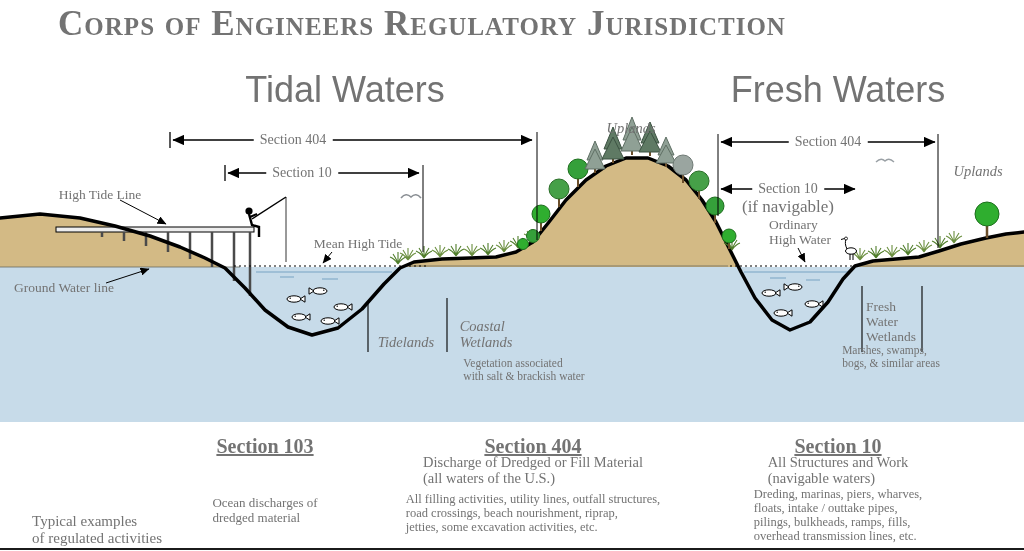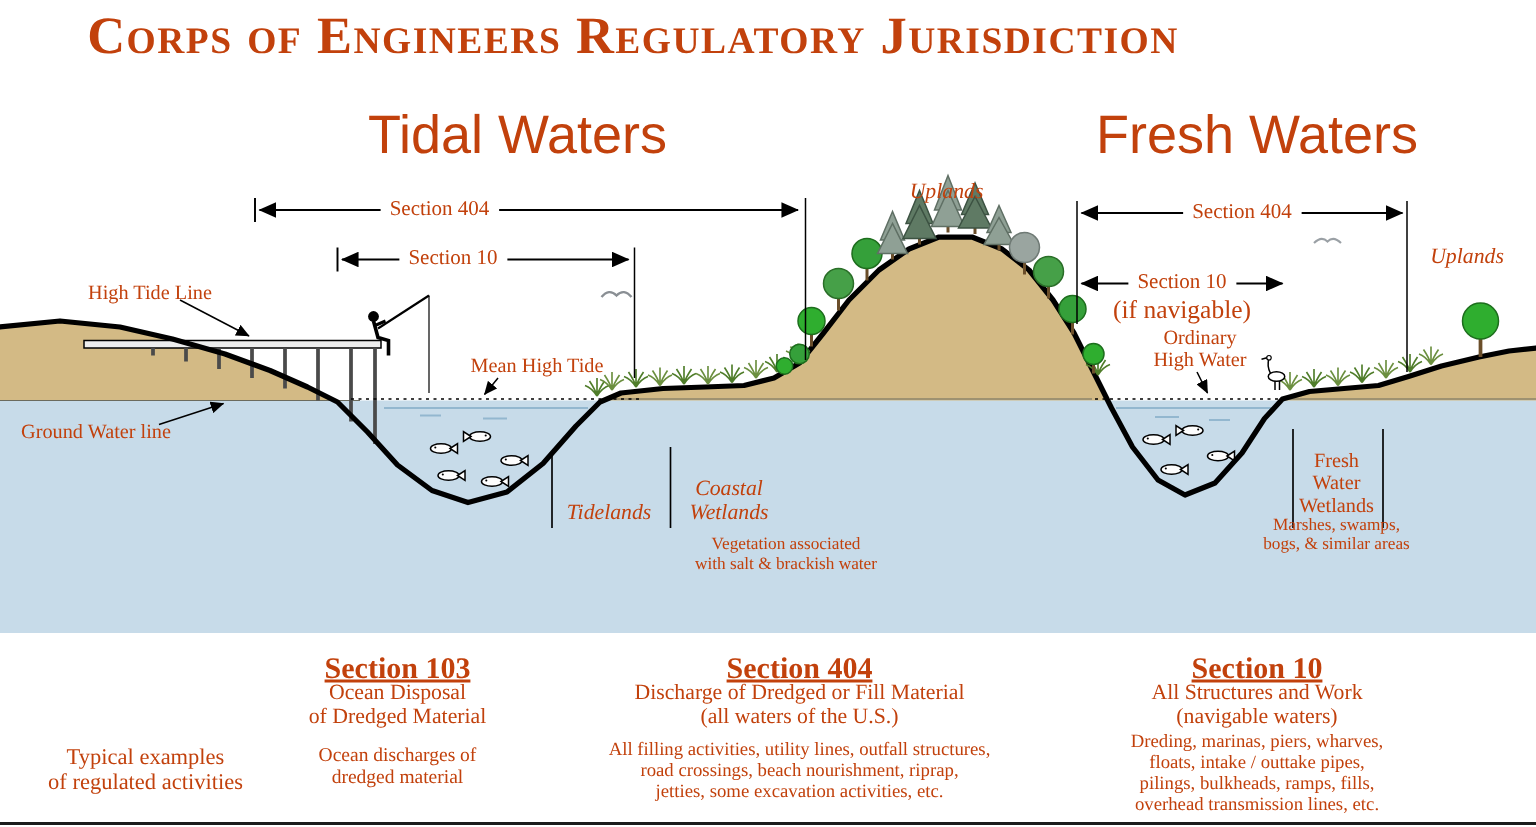--- a/index.html
+++ b/index.html
@@ -1,30 +1,30 @@
 <!DOCTYPE html>
 <html><head>
 <meta charset="utf-8">
 <style>
   html,body{margin:0;padding:0;background:#fff;}
   #stage{position:relative;width:1024px;height:551px;background:#ffffff;overflow:hidden;
          font-family:"Liberation Serif",serif;color:#000;}
   #scene{position:absolute;left:0;top:0;}
   .lbl{position:absolute;font-family:"Liberation Serif",serif;font-size:13.5px;line-height:1.12;
-       text-align:center;white-space:pre-line;color:#c2410c;z-index:2;}
+       white-space:pre-line;color:#737373;z-index:2;}
   .cx{transform:translateX(-50%);}
   .dimc{transform:translate(-50%,-50%);background:#ffffff;padding:0 6px;font-size:14px;white-space:nowrap;}
   .title{font-size:35px;font-weight:bold;font-variant:small-caps;letter-spacing:1px;white-space:nowrap;}
   .bigheader{font-family:"Liberation Sans",sans-serif;font-size:36px;white-space:nowrap;}
   .md{font-size:14.5px;font-style:italic;}
   .small{font-size:11.5px;}
   .fheading{font-size:20px;font-weight:bold;white-space:nowrap;text-decoration:underline;}
   .fsub{font-size:14.5px;}
   .fdet{font-size:12.5px;}
-  .cap15{font-size:15px;}
+  .cap15{font-size:15px;margin-top:16px;}
   #bottomrule{position:absolute;left:0;top:548px;width:1024px;height:2px;background:#1b1b1b;z-index:2;}
 </style>
 </head>
 <body>
 
 <div id="stage">
 
   <svg id="scene" width="1024" height="551" viewBox="0 0 1024 551">
     <defs>
       <marker id="arr" markerWidth="10" markerHeight="8" refX="8.5" refY="4" orient="auto-start-reverse">
@@ -228,22 +228,20 @@
   <div class="lbl cx" style="left:891px;top:299px">Fresh
 Water
 Wetlands</div>
   <div class="lbl small cx" style="left:891px;top:344px">Marshes, swamps,
 bogs, &amp; similar areas</div>
 
   <div class="lbl cap15 cx" style="left:97px;top:497px">Typical examples
 of regulated activities</div>
 
   <div class="lbl fheading cx" style="left:265px;top:435px">Section 103</div>
-  <div class="lbl fsub cx" style="left:265px;top:454px">Ocean Disposal
-of Dredged Material</div>
   <div class="lbl fdet cx" style="left:265px;top:496px;font-size:13px">Ocean discharges of
 dredged material</div>
 
   <div class="lbl fheading cx" style="left:533px;top:435px">Section 404</div>
   <div class="lbl fsub cx" style="left:533px;top:454px">Discharge of Dredged or Fill Material
 (all waters of the U.S.)</div>
   <div class="lbl fdet cx" style="left:533px;top:492px">All filling activities, utility lines, outfall structures,
 road crossings, beach nourishment, riprap,
 jetties, some excavation activities, etc.</div>
 

